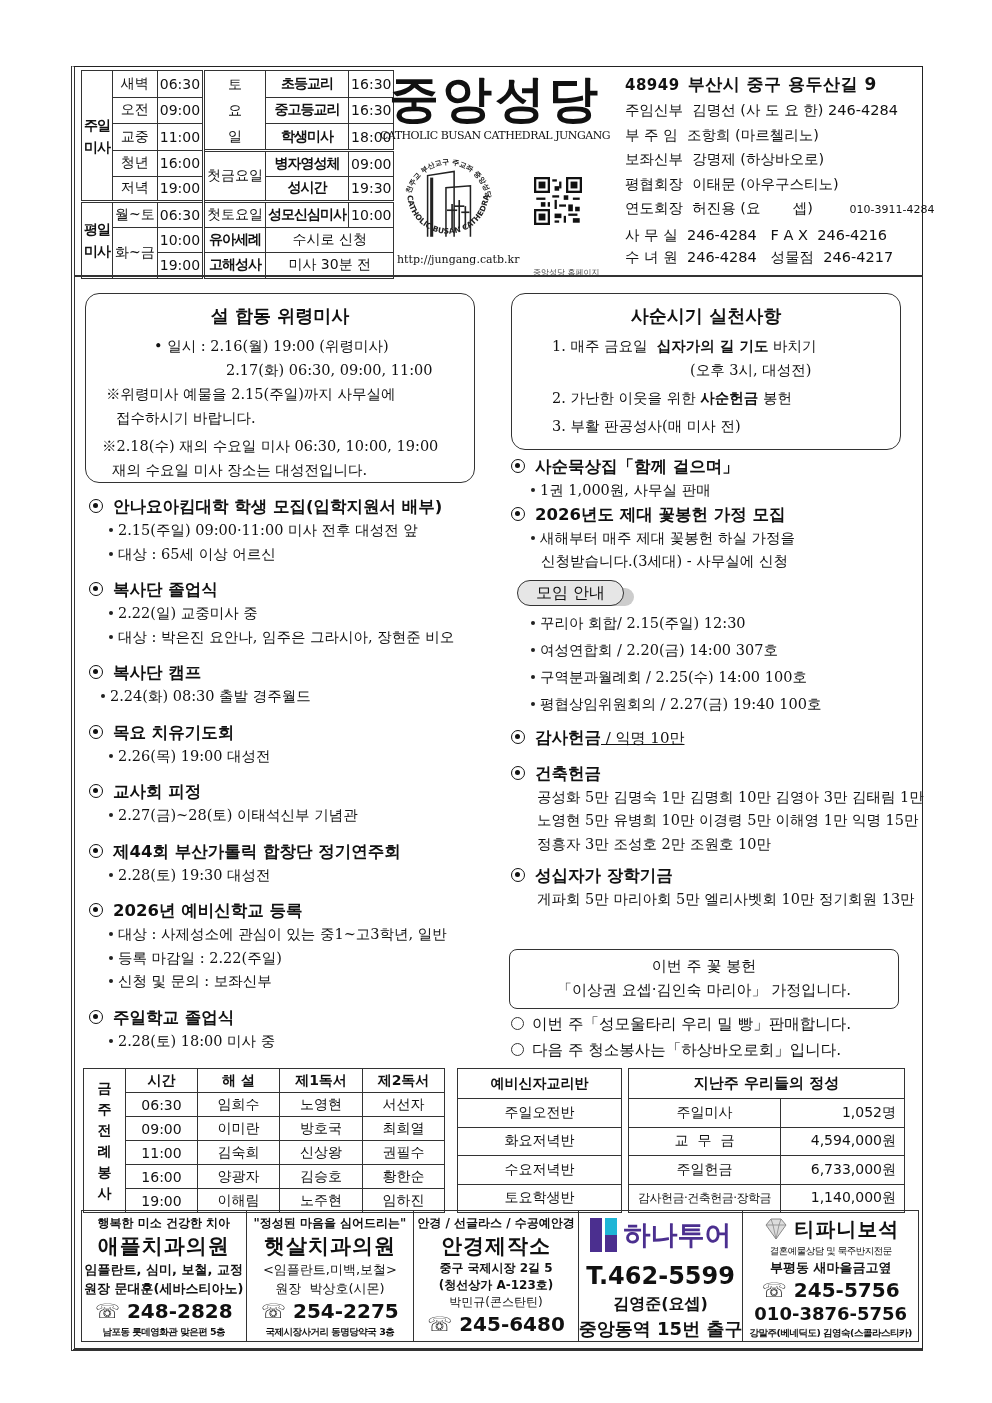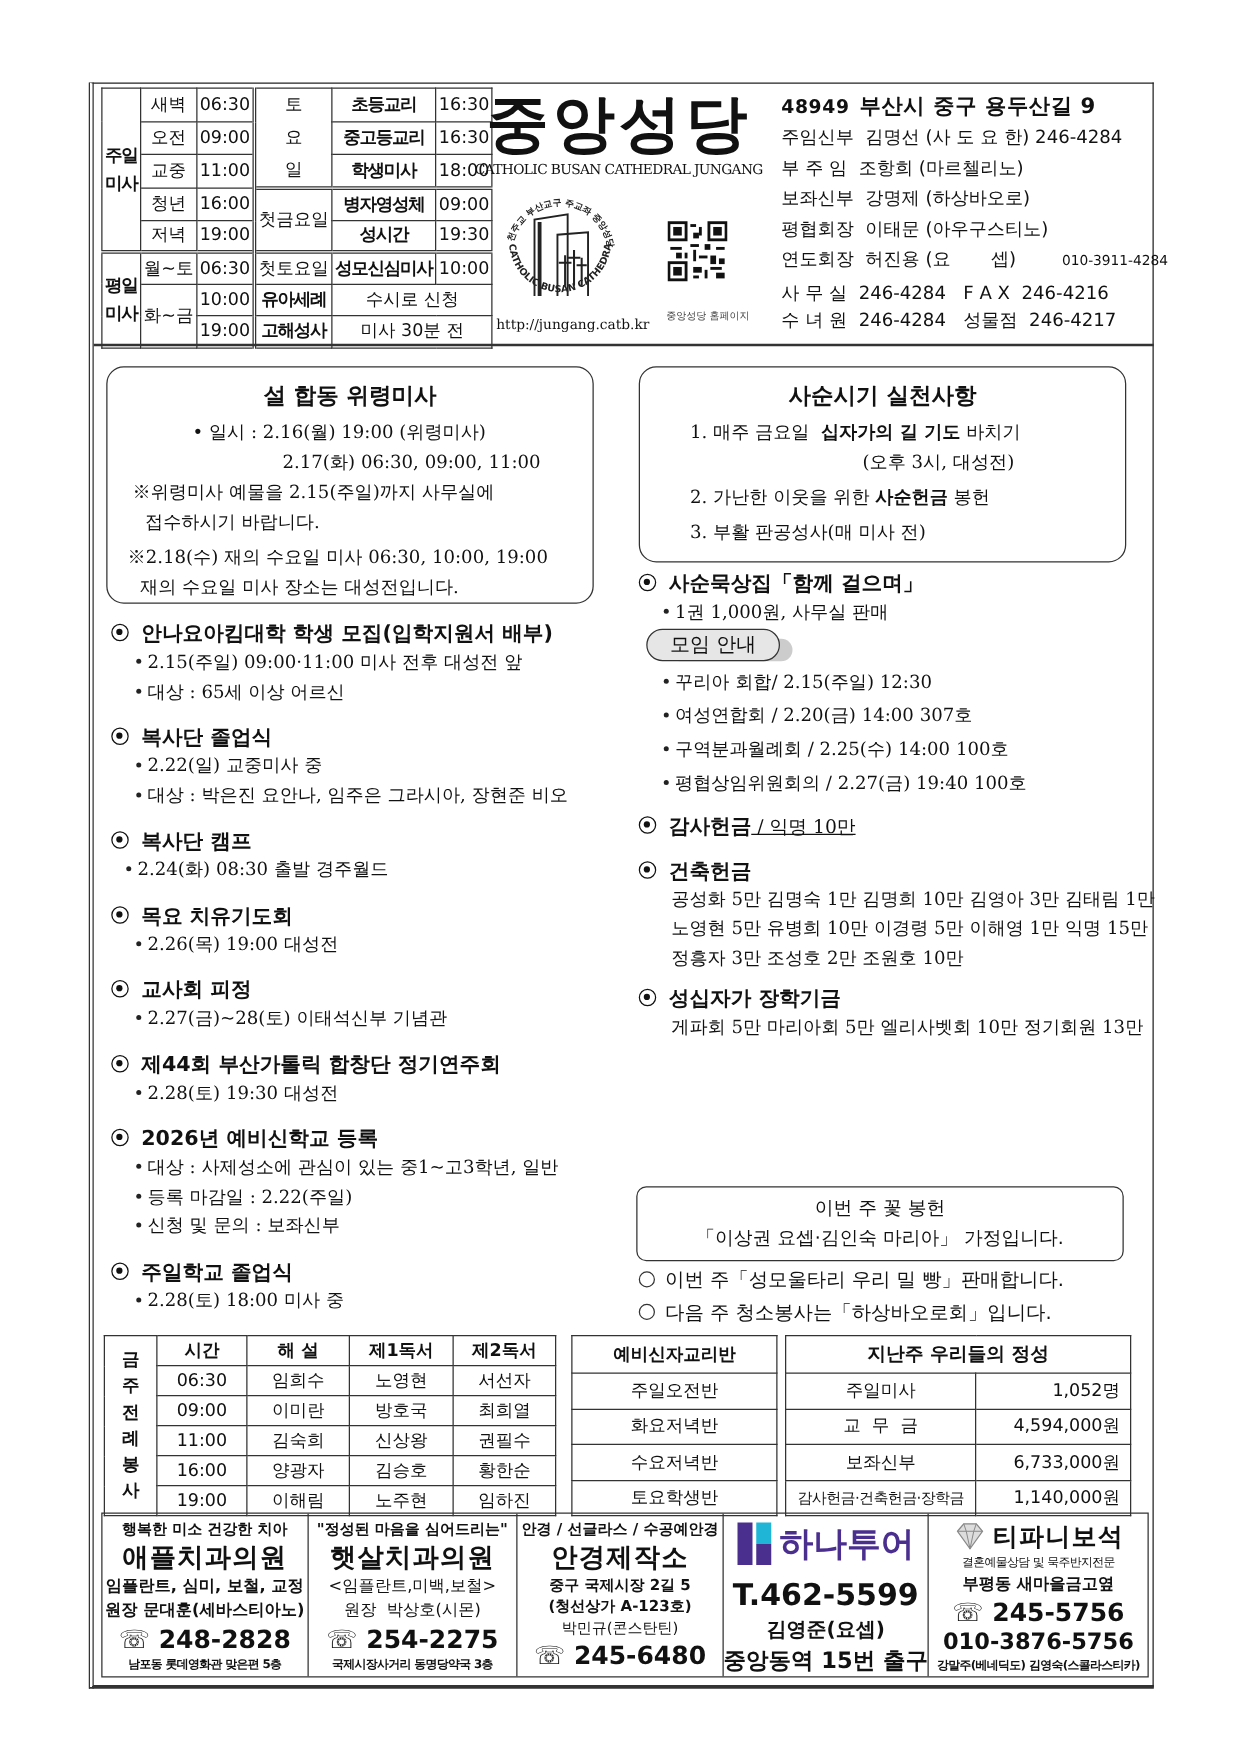--- a/index.html
+++ b/index.html
@@ -18,21 +18,21 @@
   table.mass td.sep-r { border-right: 3px double #333; }
   table.mass tr.sep-t td { border-top: 3px double #333; }
   .mass-wrap { position: absolute; left: 0; top: 0; width: 296px; height: 208px; }
 
   .brand { position: absolute; left: 300px; top: 0; width: 240px; height: 208px; text-align: center; }
   .brand .title { font-size: 50px; font-weight: bold; letter-spacing: 3px; margin-top: 4px; line-height: 56px; }
   .brand .sub { font-size: 11px; letter-spacing: -0.5px; margin-top: 2px; }
   .seal { position: absolute; left: 22px; top: 80px; width: 102px; height: 102px; }
   .qr { position: absolute; left: 159px; top: 108px; width: 48px; height: 52px; }
   .url { position: absolute; left: 22px; top: 186px; font-size: 11px; }
-  .qr-cap { position: absolute; left: 158px; top: 180px; font-size: 8px; color: #444; }
+  .qr-cap { position: absolute; left: 158px; top: 200px; font-size: 8px; color: #444; }
 
   .info { position: absolute; left: 550px; top: 6px; width: 296px; font-size: 14.5px; }
   .info .addr { font-weight: bold; font-size: 17px; margin-bottom: 2px; letter-spacing: 0.5px; }
   .info .addr .zip { font-size: 15px; margin-right: 8px; }
   .info .row { height: 24.5px; line-height: 24.5px; white-space: nowrap; }
   .info .row.gap { margin-top: 3px; height: 22px; line-height: 22px; }
   .info .small { font-size: 11px; margin-left: 32px; }
   .hdr-line { position: absolute; left: 0; top: 208px; width: 848px; border-top: 2px solid #333; }
 
   
@@ -268,20 +268,25 @@
       <div class="sec-title"><span class="mk"></span><span>주일학교 졸업식</span></div>
       <div class="bul serif"><span class="dot"></span><span>2.28(토) 18:00 미사 중</span></div>
     </div>
   </div>
 
   <div class="section" style="left:436px;top:388px;width:410px;">
     <div style="">
       <div class="sec-title"><span class="mk"></span><span>사순묵상집「함께 걸으며」</span></div>
       <div class="bul serif"><span class="dot"></span><span>1권 1,000원, 사무실 판매</span></div>
     </div>
+    <div style="margin-bottom:6px">
+      <div class="sec-title"><span class="mk"></span><span>2026년도 제대 꽃봉헌 가정 모집</span></div>
+      <div class="bul serif"><span class="dot"></span><span>새해부터 매주 제대 꽃봉헌 하실 가정을</span></div>
+      <div class="bul serif" style="padding-left:30px">신청받습니다.(3세대) - 사무실에 신청</div>
+    </div>
     <div style="margin-bottom:8px">
       <div style="padding-left:6px;margin-bottom:4px"><span class="pill">모임 안내</span></div>
       <div class="bul serif" style="line-height:27px"><span class="dot"></span><span>꾸리아 회합/ 2.15(주일) 12:30</span></div>
       <div class="bul serif" style="line-height:27px"><span class="dot"></span><span>여성연합회 / 2.20(금) 14:00 307호</span></div>
       <div class="bul serif" style="line-height:27px"><span class="dot"></span><span>구역분과월례회 / 2.25(수) 14:00 100호</span></div>
       <div class="bul serif" style="line-height:27px"><span class="dot"></span><span>평협상임위원회의 / 2.27(금) 19:40 100호</span></div>
     </div>
     <div style="margin-bottom:12px">
       <div class="sec-title"><span class="mk"></span><span>감사헌금</span><span class="light serif" style="white-space:pre"> / 익명 10만</span></div>
     </div>
@@ -381,21 +386,21 @@
         </tr>
     <tr>
           <td style="width:152px;height:28.5px;white-space:pre">주일미사</td>
           <td class="r" style="width:124px">1,052명</td>
         </tr>
     <tr>
           <td style="height:28.5px;white-space:pre">교  무  금</td>
           <td class="r">4,594,000원</td>
         </tr>
     <tr>
-          <td style="height:28.5px;white-space:pre">보좌신부</td>
+          <td style="height:28.5px;white-space:pre">주일헌금</td>
           <td class="r">6,733,000원</td>
         </tr>
     <tr>
           <td style="height:28.5px;font-size:12px;letter-spacing:-0.5px">감사헌금·건축헌금·장학금</td>
           <td class="r">1,140,000원</td>
         </tr>
   </tbody>
     </table>
 
   <div class="ads">

